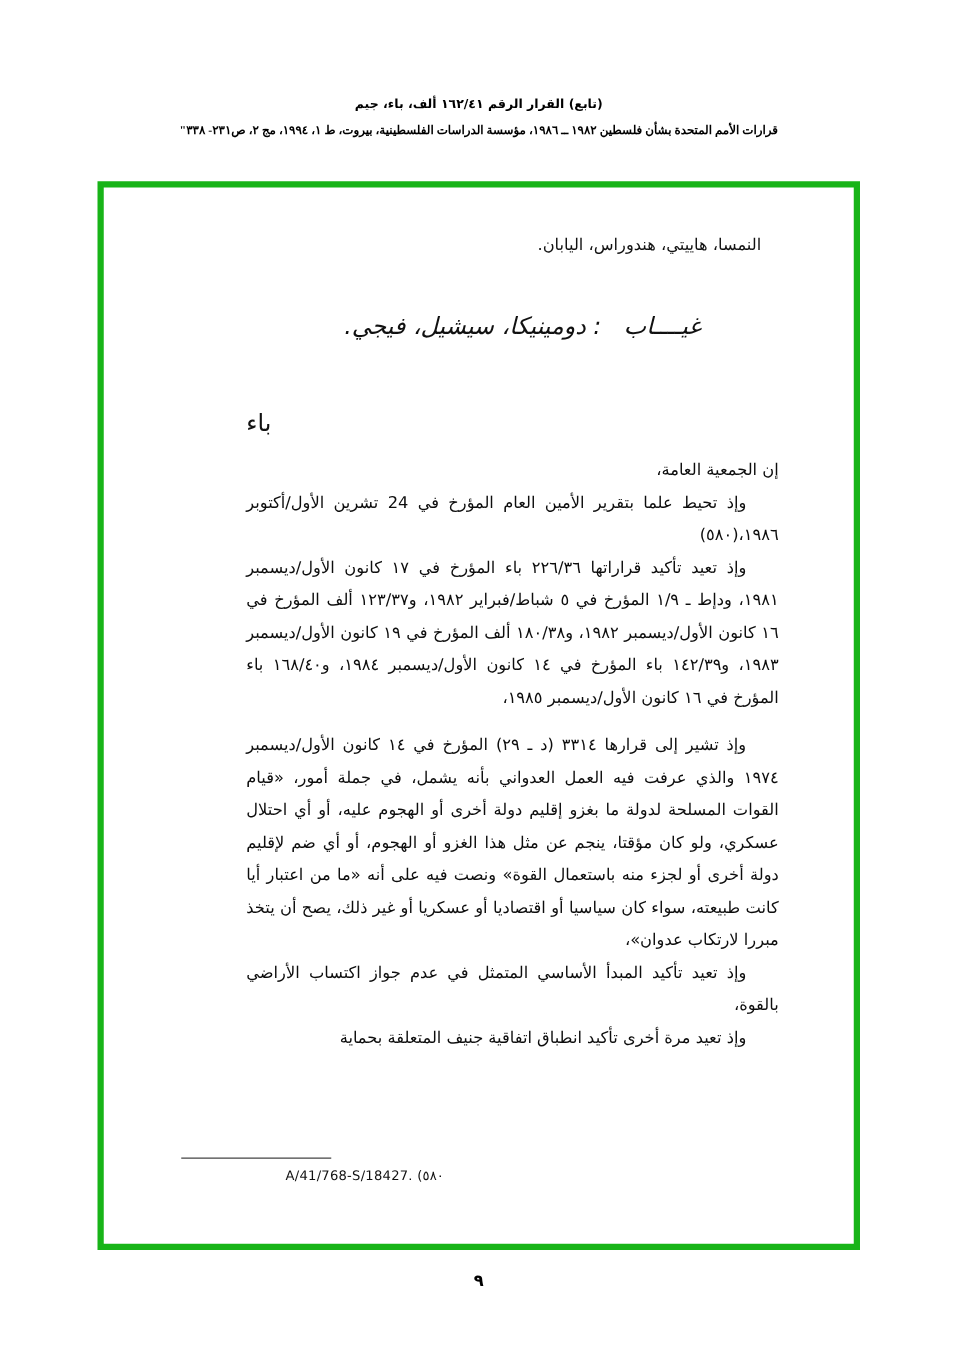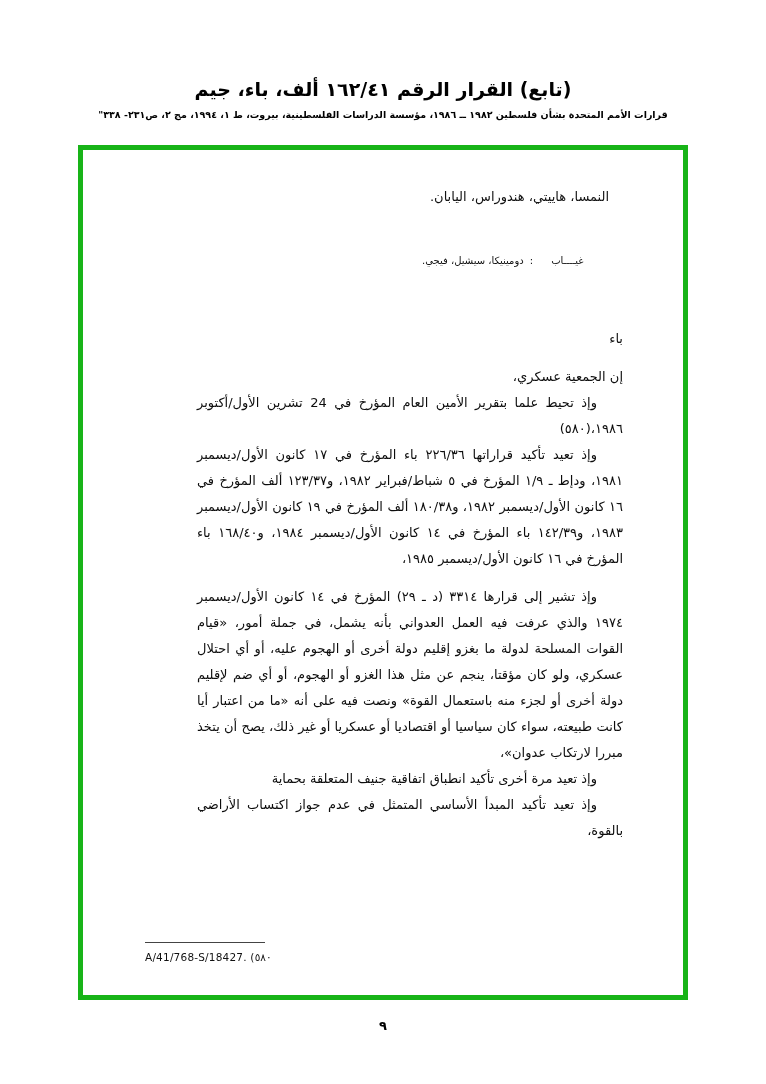--- a/index.html
+++ b/index.html
@@ -23,32 +23,33 @@
 
   
   .header {
     position: absolute;
     top: 78px;
     left: 0;
     right: 0;
     text-align: center;
   }
   .header-title {
-    font-size: 19px;
+    font-size: 10px;
     font-weight: bold;
     letter-spacing: 0.1px;
     color: #000;
     direction: rtl;
   }
   .header-sub {
     margin-top: 9px;
     font-size: 9.5px;
     font-weight: bold;
     color: #000;
     direction: rtl;
+    font-family: Liberation Serif, serif;
   }
 
   
   .frame {
     position: absolute;
     top: 145px;
     left: 78px;
     width: 610px;
     height: 855px;
     border: 5px solid #18b418;
@@ -75,50 +76,51 @@
     color: #0d0d0d;
     text-align: justify;
     text-align-last: right;
     margin: 0;
   }
 
   .gap-sm { height: 12px; }
   .gap-lg { height: 26px; }
 
   .center-word {
-    text-align: right;
-    font-size: 13px;
+    text-align: left;
+    font-size: 19px;
     line-height: 26px;
   }
 
   .absence-row {
-    font-size: 10px;
+    font-size: 19px;
     line-height: 26px;
     white-space: pre;
     padding-right: 14px;
+    font-style: italic;
   }
 
   .indent {
     text-indent: 26px;
   }
 
   .roster {
     font-size: 13px;
     line-height: 26px;
     padding-right: 14px;
   }
 
   
   .footnote {
     position: absolute;
     left: 62px;
-    bottom: 32px;
+    bottom: 48px;
     width: 210px;
     direction: ltr;
-    text-align: left;
+    text-align: right;
   }
   .footnote-rule {
     width: 120px;
     height: 0;
     border-top: 1px solid #444;
     margin-bottom: 8px;
   }
   .footnote-text {
     font-size: 10.5px;
     color: #111;
@@ -158,30 +160,30 @@
       <div class="absence-row">
         <span>غيــــاب</span><span style="padding:0 18px 0 6px;">:</span><span>دومينيكا، سيشيل، فيجي.</span>
       </div>
 
       <div class="gap-lg"></div>
 
       <div class="center-word">باء</div>
 
       <div class="gap-sm"></div>
 
-      <p class="para">إن الجمعية عسكري،</p>
+      <p class="para">إن الجمعية العامة،</p>
 
       <p class="para indent">وإذ تحيط علما بتقرير الأمين العام المؤرخ في 24 تشرين الأول/أكتوبر ١٩٨٦،(٥٨٠)</p>
       <p class="para indent">وإذ تعيد تأكيد قراراتها ٢٢٦/٣٦ باء المؤرخ في ١٧ كانون الأول/ديسمبر ١٩٨١، ودإط ـ ١/٩ المؤرخ في ٥ شباط/فبراير ١٩٨٢، و١٢٣/٣٧ ألف المؤرخ في ١٦ كانون الأول/ديسمبر ١٩٨٢، و١٨٠/٣٨ ألف المؤرخ في ١٩ كانون الأول/ديسمبر ١٩٨٣، و١٤٢/٣٩ باء المؤرخ في ١٤ كانون الأول/ديسمبر ١٩٨٤، و١٦٨/٤٠ باء المؤرخ في ١٦ كانون الأول/ديسمبر ١٩٨٥،</p>
 
       <div class="gap-sm"></div>
 
       <p class="para indent">وإذ تشير إلى قرارها ٣٣١٤ (د ـ ٢٩) المؤرخ في ١٤ كانون الأول/ديسمبر ١٩٧٤ والذي عرفت فيه العمل العدواني بأنه يشمل، في جملة أمور، «قيام القوات المسلحة لدولة ما بغزو إقليم دولة أخرى أو الهجوم عليه، أو أي احتلال عسكري، ولو كان مؤقتا، ينجم عن مثل هذا الغزو أو الهجوم، أو أي ضم لإقليم دولة أخرى أو لجزء منه باستعمال القوة» ونصت فيه على أنه «ما من اعتبار أيا كانت طبيعته، سواء كان سياسيا أو اقتصاديا أو عسكريا أو غير ذلك، يصح أن يتخذ مبررا لارتكاب عدوان»،</p>
+      <p class="para indent">وإذ تعيد تأكيد المبدأ الأساسي المتمثل في عدم جواز اكتساب الأراضي بالقوة،</p>
       <p class="para indent">وإذ تعيد مرة أخرى تأكيد انطباق اتفاقية جنيف المتعلقة بحماية</p>
-      <p class="para indent">وإذ تعيد تأكيد المبدأ الأساسي المتمثل في عدم جواز اكتساب الأراضي بالقوة،</p>
 
     </div>
 
     <div class="footnote">
       <div class="footnote-rule"></div>
       <div class="footnote-text">A/41/768-S/18427.   (٥٨٠</div>
     </div>
   </div>
 
   <div class="page-number">٩</div>

